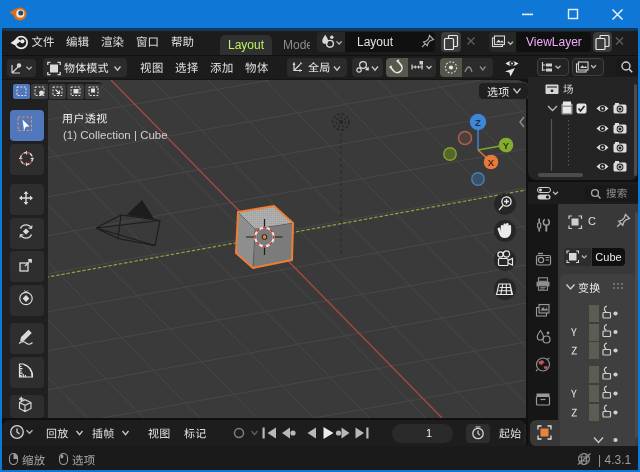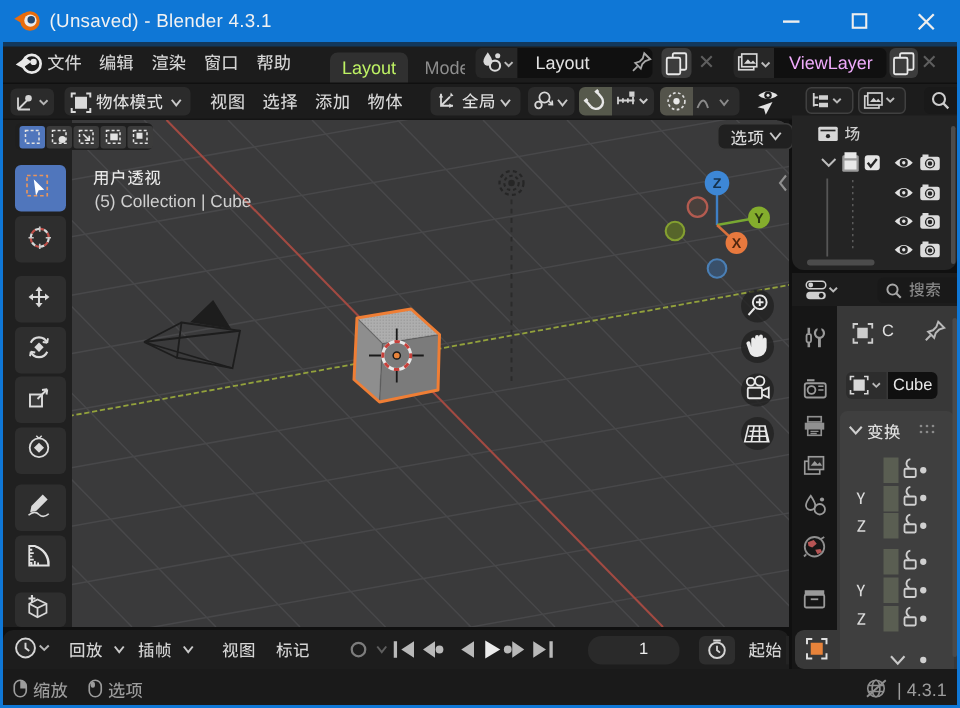--- a/index.html
+++ b/index.html
@@ -3,21 +3,20 @@
 *{margin:0;padding:0;box-sizing:content-box}
 html,body{width:640px;height:472px;overflow:hidden;background:#101010}
 body{font-family:"Liberation Sans",sans-serif;-webkit-font-smoothing:antialiased}
 #page{position:relative;width:640px;height:472px}
 </style></head><body>
 <div id="page">
     <div style="position:absolute;left:0;top:0;width:2px;height:472px;background:#0f77d6;z-index:50"></div>
     <div style="position:absolute;right:0;top:0;width:2px;height:472px;background:#0f77d6;z-index:50"></div>
     <div style="position:absolute;left:0;bottom:0;width:640px;height:2px;background:#0f77d6;z-index:50"></div>
     <div style="position:absolute;left:0;top:0;width:640px;height:28px;background:#0f77d6"></div>
-    <div style="position:absolute;left:33px;top:7px;font-size:12.5px;color:#f2f2f2;letter-spacing:0.2px">(Unsaved) - Blender 4.3.1</div>
     <div style="position:absolute;left:0;top:28px;width:640px;height:28px;background:#1c1c1c"></div>
     <div style="position:absolute;left:0;top:28px;width:640px;height:3px;background:#12385c"></div>
     <div style="position:absolute;left:220px;top:35px;width:52px;height:21px;background:#303030;border-radius:5px 5px 0 0;color:#bef264;font-size:12px;text-align:center;line-height:21px">Layout</div>
     <div style="position:absolute;left:283px;top:35px;width:27px;height:20px;overflow:hidden;color:#8d8d8d;font-size:12px;line-height:20px">Modeling</div>
     <div style="position:absolute;left:317px;top:32px;width:28px;height:20px;background:#272727;border-radius:4px 0 0 4px"></div>
     <div style="position:absolute;left:345px;top:32px;width:90px;height:20px;background:#101010;border-radius:0 4px 4px 0"></div>
     <div style="position:absolute;left:357px;top:35px;font-size:12px;color:#e2e2e2">Layout</div>
     <div style="position:absolute;left:441px;top:32px;width:20px;height:20px;background:#3c3c3c;border-radius:4px"></div>
     <div style="position:absolute;left:489px;top:32px;width:27px;height:20px;background:#272727;border-radius:4px 0 0 4px"></div>
     <div style="position:absolute;left:516px;top:32px;width:75px;height:20px;background:#101010;border-radius:0 4px 4px 0"></div>
@@ -113,21 +112,21 @@
     <div style="position:absolute;left:10px;top:323px;width:34px;height:31px;background:#2e2e2e;border-radius:4px"></div>
     <div style="position:absolute;left:10px;top:356.5px;width:34px;height:31px;background:#2e2e2e;border-radius:4px"></div>
     <div style="position:absolute;left:10px;top:395px;width:34px;height:23px;background:#2e2e2e;border-radius:4px"></div>
     <div style="position:absolute;left:10px;top:82px;width:92px;height:18px;background:#1e1e1e;border-radius:4px"></div>
     <div style="position:absolute;left:12.5px;top:83.5px;width:17px;height:15px;background:#5076bc;border-radius:2px"></div>
     <div style="position:absolute;left:30.5px;top:83.5px;width:17px;height:15px;background:#3b3b3b;border-radius:2px"></div>
     <div style="position:absolute;left:48.5px;top:83.5px;width:17px;height:15px;background:#3b3b3b;border-radius:2px"></div>
     <div style="position:absolute;left:66.5px;top:83.5px;width:17px;height:15px;background:#3b3b3b;border-radius:2px"></div>
     <div style="position:absolute;left:84.5px;top:83.5px;width:17px;height:15px;background:#3b3b3b;border-radius:2px"></div>
     <div style="position:absolute;left:478px;top:82px;width:51px;height:18px;background:#202020;border:1px solid #3a3a3a;border-radius:5px;box-sizing:border-box"></div>
-    <div style="position:absolute;left:63px;top:129px;font-size:11.5px;color:#d0d0d0">(5) Collection | Cube</div>
+    <div style="position:absolute;left:63px;top:129px;font-size:11.5px;color:#d0d0d0">(1) Collection | Cube</div>
     <div style="position:absolute;left:528px;top:56px;width:110px;height:124px;background:#242424;border-radius:0 0 8px 8px"></div>
     <div style="position:absolute;left:528px;top:56px;width:110px;height:21px;background:#1c1c1c"></div>
     <div style="position:absolute;left:537px;top:58px;width:32px;height:18px;background:#232323;border:1px solid #404040;border-radius:4px;box-sizing:border-box"></div>
     <div style="position:absolute;left:572px;top:58px;width:32px;height:18px;background:#232323;border:1px solid #404040;border-radius:4px;box-sizing:border-box"></div>
     <div style="position:absolute;left:616px;top:58px;width:22px;height:18px;background:#191919;border-radius:4px 0 0 4px"></div>
     <div style="position:absolute;left:538px;top:173px;width:45px;height:3.5px;background:#4c4c4c;border-radius:2px"></div>
     <div style="position:absolute;left:634px;top:84px;width:2.5px;height:92px;background:#4c4c4c;border-radius:2px"></div>
     <div style="position:absolute;left:528px;top:182px;width:110px;height:264px;background:#161616;border-radius:8px 8px 0 0"></div>
     <div style="position:absolute;left:558px;top:204px;width:80px;height:242px;background:#383838"></div>
     <div style="position:absolute;left:528px;top:182px;width:110px;height:22px;background:#1c1c1c"></div>

